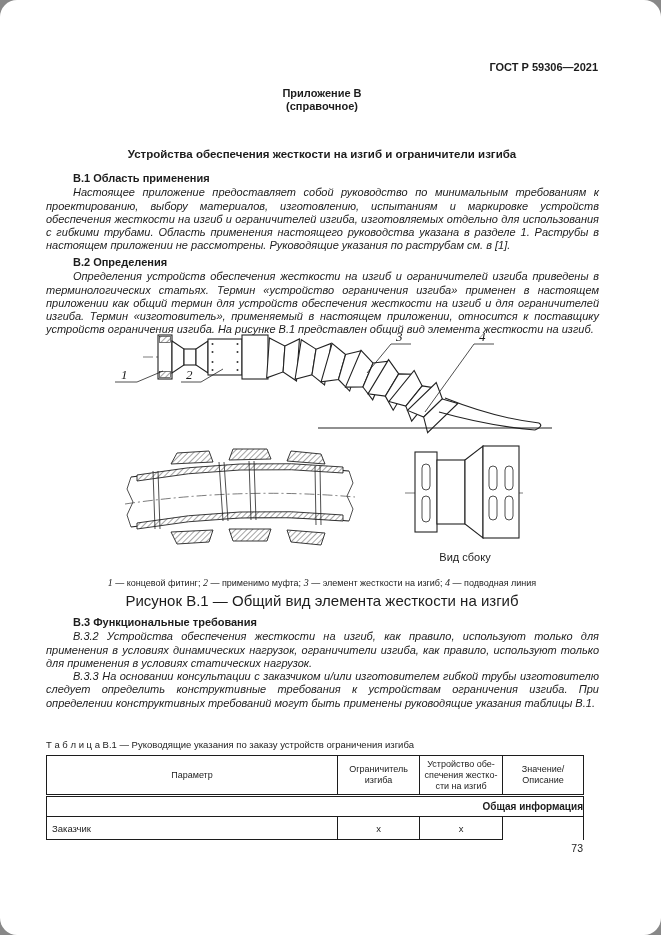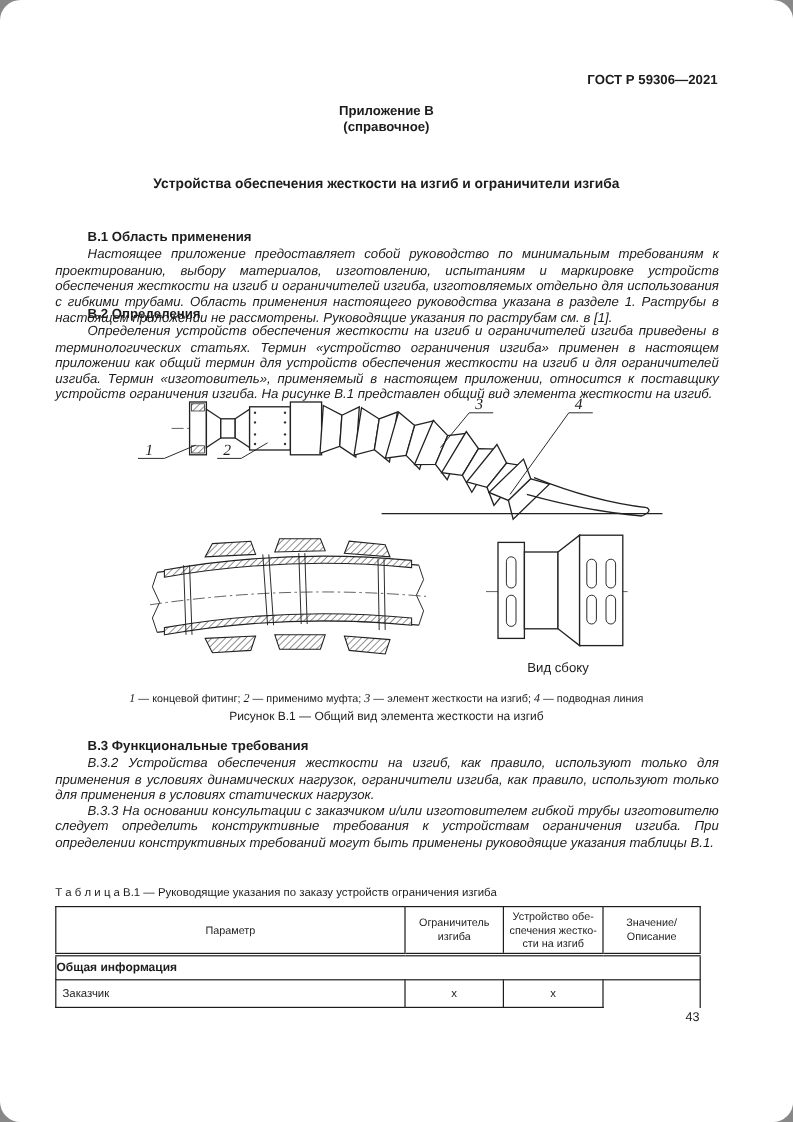--- a/index.html
+++ b/index.html
@@ -10,38 +10,38 @@
     margin:0 auto;
     border-radius:17px;
   }
   .abs { position:absolute; }
   .doc-code { top:61px; left:46px; width:552px; text-align:right; font-weight:bold; font-size:11px; }
   .annex { top:87px; left:46px; width:552px; text-align:center; font-weight:bold; font-size:11px; line-height:13px; }
   .page-title { top:148px; left:46px; width:552px; text-align:center; font-weight:bold; font-size:11.5px; }
   .textblock { left:46px; width:553px; font-size:11px; line-height:13.3px; text-align:justify; }
   .textblock h3 { font-size:11px; font-weight:bold; text-indent:27px; text-align:left; margin:0 0 1px 0; }
   .textblock p { text-indent:27px; margin:0;font-style:italic; }
-  .blk-b1 { top:172px;margin-top:20px; }
+  .blk-b1 { top:172px; }
   .blk-b2 { top:256px; }
   .blk-b3 { top:616px; }
   .fig-svg { position:absolute; }
   .fig-top { top:326px; left:103px; }
   .fig-cross { top:447px; left:125px; }
   .fig-side { top:440px; left:405px; }
   .subcap-left { top:549px; left:110px; width:260px; text-align:center; font-size:10px; line-height:12.5px; }
   .subcap-right { top:551px; left:405px; width:120px; text-align:center; font-size:11px; }
   .fig-legend { top:577px; left:46px; width:552px; text-align:center; font-size:9px; }
   .fig-legend i { font-family:"Liberation Serif", serif; font-size:10px; }
-  .fig-caption { top:592px; left:46px; width:552px; text-align:center; font-size:10px; }
+  .fig-caption { top:592px; left:46px; width:552px; text-align:center; font-size:15px; }
   .tbl-caption { top:739px; left:46px; width:552px; font-size:9.5px; }
   .gtable { top:755px; left:46px; width:537px; border-collapse:collapse; table-layout:fixed; }
   .gtable td, .gtable th { border:1px solid #1c1c1c; font-weight:normal; }
   .gtable .hdr { height:40px; font-size:9px; line-height:11px; text-align:center; vertical-align:middle;
                  white-space:pre-line; padding:2px; border-bottom:3px double #1c1c1c; }
-  .gtable .secrow { height:21px; font-size:10px; font-weight:bold; text-align:left; vertical-align:middle; }
+  .gtable .secrow { height:21px; font-size:10px; font-weight:bold; text-align:right; vertical-align:middle;padding-left:38px; }
   .gtable .cell { height:23px; font-size:9.5px; vertical-align:middle; text-align:center;margin-left:22px; }
   .gtable .cell-param { text-align:left; padding:2px 5px; }
   .gtable .b-l15 { border-left:1.6px solid #1c1c1c; }
   .gtable .b-r15 { border-right:1.6px solid #1c1c1c; }
   .gtable .b-t15 { border-top:1.6px solid #1c1c1c; }
   .gtable .b-b15 { border-bottom:1.6px solid #1c1c1c; }
   .gtable .open-bottom { border-bottom:none; }
   .page-num { top:842px; left:46px; width:537px; text-align:right; font-size:10.5px; }
   .callout { font-family:"Liberation Serif", serif; font-style:italic; font-size:13px; fill:#1c1c1c; }
   svg .ln { stroke:#222; stroke-width:1.1; fill:none; }
@@ -249,15 +249,15 @@
     </tr>
     <tr>
       <td class="cell cell-param b-l15 b-b15">Заказчик</td>
       <td class="cell b-b15">x</td>
       <td class="cell b-b15">x</td>
       <td class="cell b-r15 open-bottom"></td>
     </tr>
   </tbody>
     </table>
 
-  <div class="abs page-num">43</div>
+  <div class="abs page-num">73</div>
 
 </div>
 
 </body></html>

